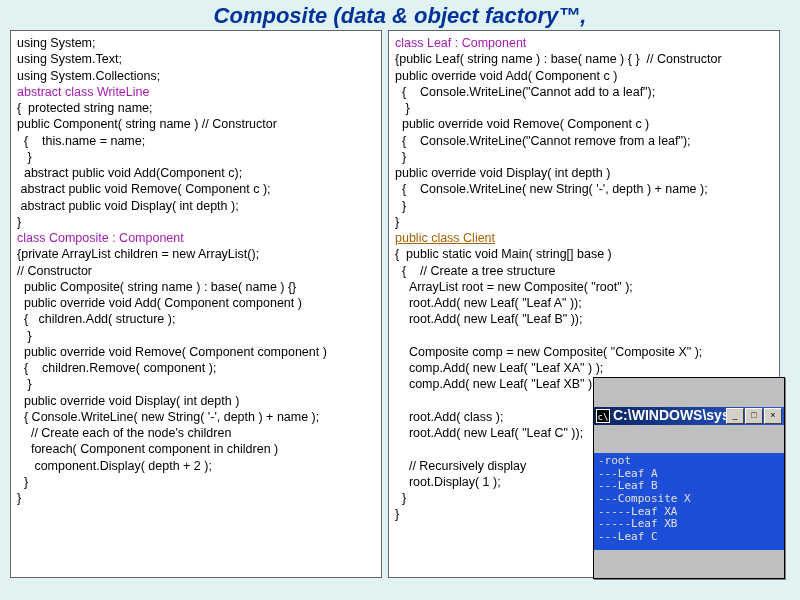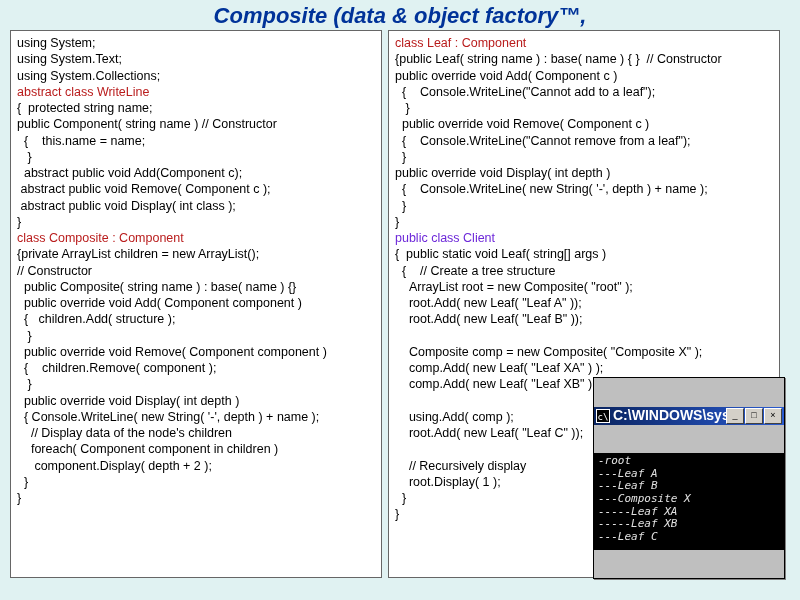--- a/index.html
+++ b/index.html
@@ -37,22 +37,22 @@
   .pane-left {
     width: 372px;
     height: 548px;
   }
   .pane-right {
     width: 392px;
     height: 548px;
     margin-left: 6px;
     position: relative;
   }
-  .red { color: #b91c1c; margin-top: 36px; }
-  .blue { color: #6d28d9; }
+  .red { color: #a21caf; margin-top: 36px; }
+  .blue { color: #a16207; text-decoration: underline; }
   .console-window {
     position: absolute;
     right: -6px;
     bottom: -2px;
     width: 190px;
     background: #bfbfbf;
     border: 1px solid #000;
     box-shadow: 1px 1px 0 #808080;
     font-family: Tahoma, Verdana, sans-serif;
     font-size: 11px;
@@ -93,28 +93,27 @@
     border: 1px solid #fff;
     border-right-color: #404040;
     border-bottom-color: #404040;
     font-size: 9px;
     line-height: 12px;
     text-align: center;
     font-family: Tahoma, sans-serif;
     color: #000;
   }
   .console-body {
-    background: #000000;
+    background: #1d4ed8;
     color: #e0e0e0;
     font-family: "Lucida Console", monospace;
     font-size: 11px;
     line-height: 1.15;
     padding: 2px 4px 6px 4px;
     white-space: pre;
-    font-style: italic;
   }
 </style>
 </head>
 <body>
 
 <div class="title">
   <span>Composite (data &amp; object factory™,</span><br>
 </div>
 
 <div class="panes">
@@ -122,64 +121,64 @@
   <div class="pane pane-left"><span>using System;</span>
 <span>using System.Text;</span>
 <span>using System.Collections;</span>
 <span class="red">abstract class WriteLine</span>
 <span>{  protected string name;</span>
 <span>public Component( string name ) // Constructor</span>
 <span>  {    this.name = name;</span>
 <span>   }</span>
 <span>  abstract public void Add(Component c);</span>
 <span> abstract public void Remove( Component c );</span>
-<span> abstract public void Display( int class );</span>
+<span> abstract public void Display( int depth );</span>
 <span>}</span>
 <span class="red">class Composite : Component</span>
 <span>{private ArrayList children = new ArrayList();</span>
 <span>// Constructor</span>
 <span>  public Composite( string name ) : base( name ) {}</span>
 <span>  public override void Add( Component component )</span>
 <span>  {   children.Add( structure );</span>
 <span>   }</span>
 <span>  public override void Remove( Component component )</span>
 <span>  {    children.Remove( component );</span>
 <span>   }</span>
 <span>  public override void Display( int depth )</span>
 <span>  { Console.WriteLine( new String( '-', depth ) + name );</span>
-<span>    // Display data of the node's children</span>
+<span>    // Create each of the node's children</span>
 <span>    foreach( Component component in children )</span>
 <span>     component.Display( depth + 2 );</span>
 <span>  }</span>
 <span>}</span></div>
 
   <div class="pane pane-right"><span class="red">class Leaf : Component</span>
 <span>{public Leaf( string name ) : base( name ) { }  // Constructor</span>
 <span>public override void Add( Component c )</span>
 <span>  {    Console.WriteLine("Cannot add to a leaf");</span>
 <span>   }</span>
 <span>  public override void Remove( Component c )</span>
 <span>  {    Console.WriteLine("Cannot remove from a leaf");</span>
 <span>  }</span>
 <span>public override void Display( int depth )</span>
 <span>  {    Console.WriteLine( new String( '-', depth ) + name );</span>
 <span>  }</span>
 <span>}</span>
 <span class="blue">public class Client</span>
-<span>{  public static void Leaf( string[] args )</span>
+<span>{  public static void Main( string[] base )</span>
 <span>  {    // Create a tree structure</span>
 <span>    ArrayList root = new Composite( "root" );</span>
 <span>    root.Add( new Leaf( "Leaf A" ));</span>
 <span>    root.Add( new Leaf( "Leaf B" ));</span>
 <span></span>
 <span>    Composite comp = new Composite( "Composite X" );</span>
 <span>    comp.Add( new Leaf( "Leaf XA" ) );</span>
 <span>    comp.Add( new Leaf( "Leaf XB" ) );</span>
 <span></span>
-<span>    using.Add( comp );</span>
+<span>    root.Add( class );</span>
 <span>    root.Add( new Leaf( "Leaf C" ));</span>
 <span></span>
 <span>    // Recursively display</span>
 <span>    root.Display( 1 );</span>
 <span>  }</span>
 <span>}</span>
 
     <div class="console-window">
       <div class="titlebar">
         <div class="tb-icon">c\</div>

